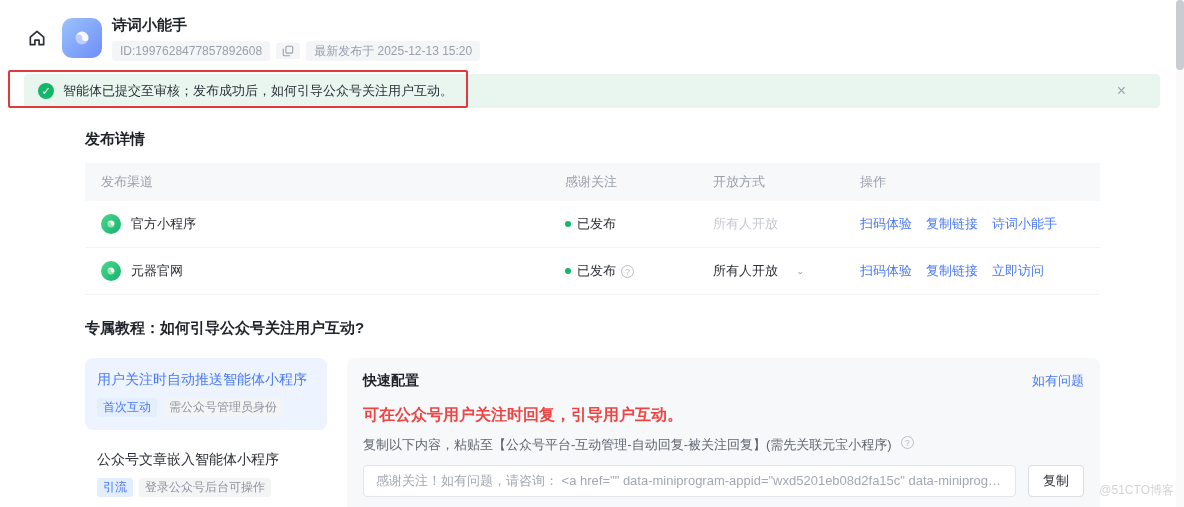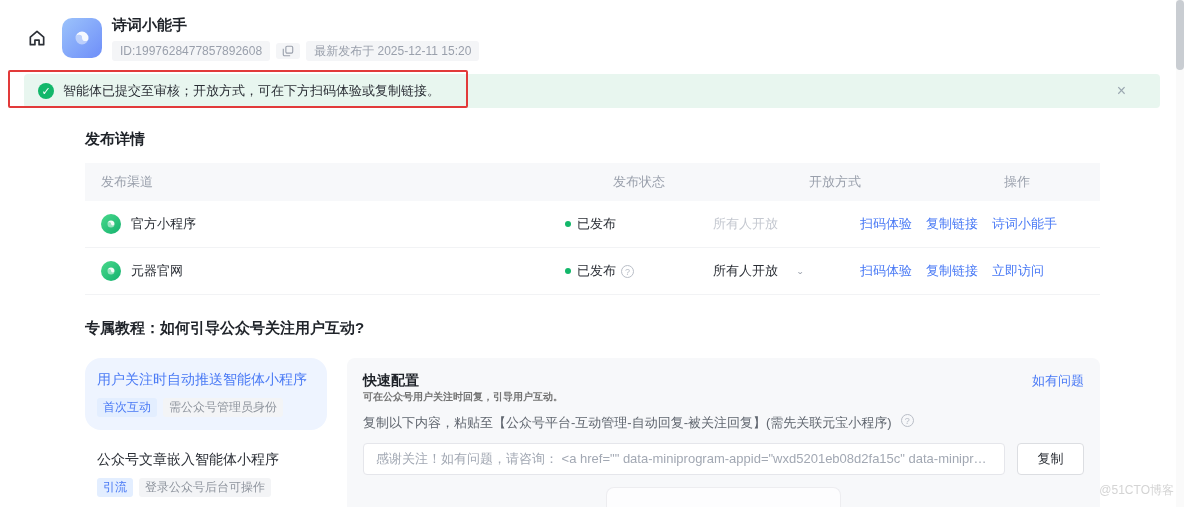--- a/index.html
+++ b/index.html
@@ -27,21 +27,21 @@
   .banner-close { margin-left:auto; margin-right:20px; color:#9aa7b0; font-size:16px; cursor:pointer; }
   .annotation-rect { position:absolute; left:8px; top:70px; width:460px; height:38px;
     border:2px solid #e23a3a; border-radius:2px; pointer-events:none; z-index:9; }
 
   
   .content { margin:0 0 0 85px; width:1015px; }
   .section-title { font-size:15px; font-weight:bold; color:#1f2329; }
   .publish-title { margin-top:22px; }
 
   .table { margin-top:14px; font-size:13px; }
-  .t-head { display:flex; height:38px; align-items:center; background:#f7f8fa; color:#9aa0ac;gap:48px; }
+  .t-head { display:flex; height:38px; align-items:center; background:#f7f8fa; color:#9aa0ac; }
   .t-row { display:flex; height:47px; align-items:center; border-bottom:1px solid #f2f3f5; background:#fff; }
   .c1 { width:480px; padding-left:16px; display:flex; align-items:center; }
   .c2 { width:148px; display:flex; align-items:center; }
   .c3 { width:147px; display:flex; align-items:center; }
   .c4 { flex:1; display:flex; align-items:center; gap:14px; }
   .chan-icon { width:20px; height:20px; border-radius:50%; margin-right:10px;
     background:linear-gradient(135deg,#49d98b 0%,#14b16e 100%); display:flex; align-items:center; justify-content:center; }
   .chan-name { color:#2b2f36; }
   .dot { width:6px; height:6px; border-radius:50%; background:#12b76a; margin-right:6px; }
   .status-text { color:#2b2f36; }
@@ -49,40 +49,40 @@
     font-size:9px; line-height:12px; text-align:center; margin-left:5px; cursor:pointer; }
   .access-disabled { color:#c4c8d0; }
   .access-enabled { color:#2b2f36; cursor:pointer; display:flex; align-items:center; }
   .chevron { font-size:10px; color:#9aa0ac; margin-left:18px; transform:scaleY(.8); }
   .link { color:#4a7af5; cursor:pointer; }
 
   
   .tutorial-title { margin-top:24px; }
   .tutorial-wrap { display:flex; margin-top:20px; align-items:flex-start; }
   .side { width:242px; margin-right:20px; }
-  .side-item { padding:13px 12px; border-radius:16px; margin-bottom:8px; cursor:pointer; }
+  .side-item { padding:13px 12px; border-radius:8px; margin-bottom:8px; cursor:pointer; }
   .side-item.selected { background:#eef4ff; }
   .side-item .s-title { font-size:14px; color:#2b2f36; }
   .side-item.selected .s-title { color:#4a7af5; }
   .tags { display:flex; gap:6px; margin-top:9px; }
   .tag { font-size:12px; border-radius:3px; padding:1px 6px; line-height:17px; white-space:nowrap; }
   .tag.blue { background:#e3eeff; color:#4a7af5; }
   .tag.gray { background:#f3f4f6; color:#8f959e; }
 
   .panel { flex:1; background:#f7f8fa; border-radius:8px; padding:14px 16px; height:175px; position:relative; }
   .panel-head { display:flex; align-items:center;justify-content:center; }
   .panel-title { font-size:14px; font-weight:bold; color:#1f2329; }
   .panel-link { margin-left:auto; font-size:13px; }
-  .panel-line1 { font-size:10px; font-weight:bold; color:#737373; }
+  .panel-line1 { margin-top:15px; font-size:16px; font-weight:bold; color:#ef4444; }
   .panel-line2 { margin-top:10px; font-size:13px; color:#60666f; display:flex; align-items:flex-start; gap:4px; }
   .config-row { margin-top:11px; display:flex; align-items:center; }
   .config-input { flex:1; height:32px; background:#fff; border:1px solid #e5e6eb; border-radius:4px;
     padding:0 12px; font-size:13px; color:#a2a8b3; font-family:"Liberation Sans","DejaVu Sans",sans-serif;
     white-space:nowrap; overflow:hidden; text-overflow:ellipsis; outline:none; }
-  .copy-btn { width:67px; height:32px; margin-left:12px; background:#fff; border:1px solid #dcdee2;
+  .copy-btn { width:56px; height:32px; margin-left:12px; background:#fff; border:1px solid #dcdee2;
     border-radius:4px; font-size:13px; color:#2b2f36; cursor:pointer;
     font-family:"Liberation Sans","DejaVu Sans",sans-serif; }
   .qr-partial { margin:12px auto 0; width:235px; height:30px; background:#fdfdfe;
     border:1px solid #ededf0; border-radius:8px 8px 0 0; border-bottom:none; }
 
   
   .scrollbar { position:absolute; right:0; top:0; width:8px; height:507px; background:#fafafa; }
   .scroll-thumb { position:absolute; right:0; top:0; width:8px; height:70px; background:#c9cdd2; border-radius:4px; }
   .watermark { position:absolute; right:10px; bottom:8px; font-size:12px; color:#d4d4d4; }
 </style>
@@ -106,40 +106,40 @@
     <div class="head-info">
       <div class="app-title">诗词小能手</div>
       <div class="meta-row">
         <span class="pill">ID:1997628477857892608</span>
         <span class="pill icon-pill">
           <svg width="12" height="12" viewBox="0 0 14 14" fill="none" stroke="#9aa0ac" stroke-width="1.3">
             <rect x="4.5" y="1.5" width="8" height="8" rx="1.5"></rect>
             <path d="M9.5 12.5 H3 a1.5 1.5 0 0 1 -1.5 -1.5 V4.5"></path>
           </svg>
         </span>
-        <span class="pill">最新发布于 2025-12-11 15:20</span>
+        <span class="pill">最新发布于 2025-12-13 15:20</span>
       </div>
     </div>
   </div>
 
   <div class="banner">
     <span class="check-circle">✓</span>
-    <span class="banner-text">智能体已提交至审核；开放方式，可在下方扫码体验或复制链接。</span>
+    <span class="banner-text">智能体已提交至审核；发布成功后，如何引导公众号关注用户互动。</span>
     <span class="banner-close">×</span>
   </div>
   <div class="annotation-rect"></div>
 
   <div class="content">
 
     <div class="section-title publish-title">发布详情</div>
 
     <div class="table">
       <div class="t-head">
         <div class="c1">发布渠道</div>
-        <div class="c2">发布状态</div>
+        <div class="c2">感谢关注</div>
         <div class="c3">开放方式</div>
         <div class="c4">操作</div>
       </div>
 
       <div class="t-row">
         <div class="c1">
           <span class="chan-icon">
             <svg width="14" height="14" viewBox="0 0 40 40">
               <path d="M20 10 a10 10 0 0 1 10 10 a5 5 0 0 1 -10 0 a5 5 0 0 0 -10 0 a10 10 0 0 1 10 -10 Z" fill="#ffffff" opacity="0.95"></path>
               <path d="M20 30 a10 10 0 0 1 -10 -10 a5 5 0 0 1 10 0 a5 5 0 0 0 10 0 a10 10 0 0 1 -10 10 Z" fill="#ffffff" opacity="0.5"></path>

